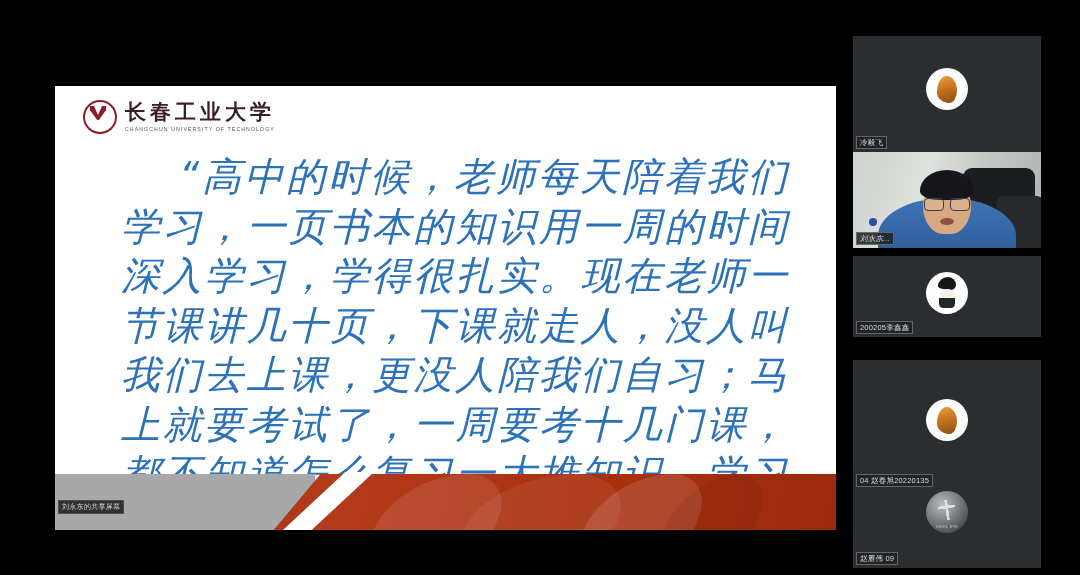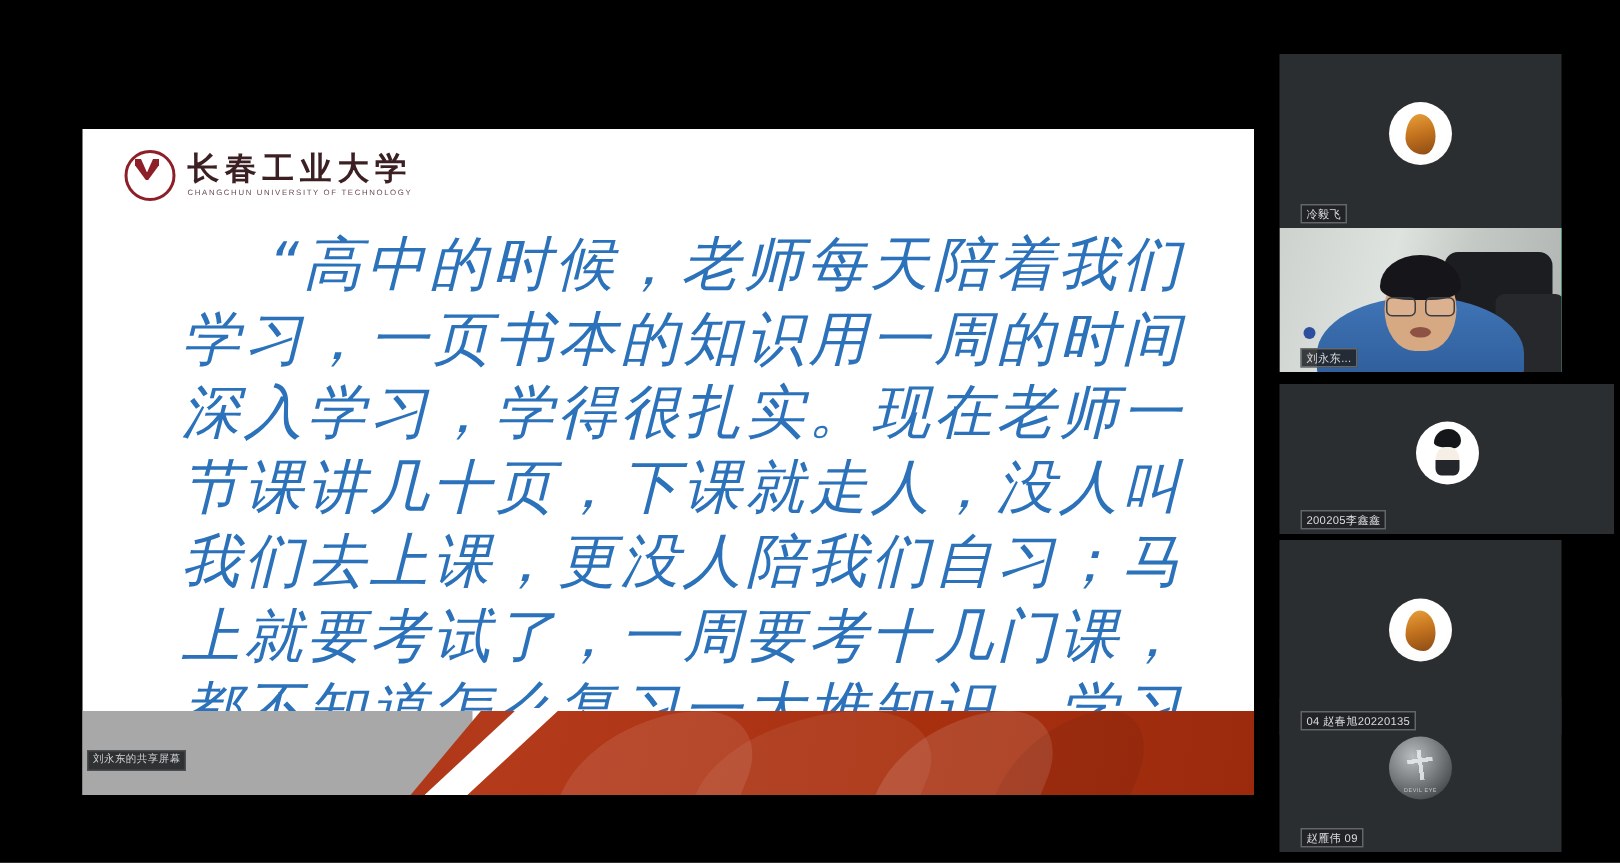--- a/index.html
+++ b/index.html
@@ -3,21 +3,21 @@
 <meta charset="utf-8">
 <style>
   html,body{margin:0;padding:0;background:#000;}
   body{
     width:1080px;height:575px;overflow:hidden;
     font-family:"Liberation Sans","DejaVu Sans",sans-serif;
     background:#000;position:relative;
   }
 
   
-  #stage{position:absolute;inset:0;background:#404040;}
+  #stage{position:absolute;inset:0;background:#c2410c;}
 
   
   #share-area{
     position:absolute;left:0;top:0;width:836px;height:575px;
     background:#000;overflow:hidden;
   }
   #slide{
     position:absolute;left:55px;top:86px;width:781px;height:444px;
     background:#ffffff;overflow:hidden;
   }
@@ -96,26 +96,26 @@
   }
 
   
   #filmstrip{
     position:absolute;right:0;top:0;width:244px;height:575px;background:#000;
   }
   .tile{
     position:absolute;left:17px;width:188px;
     background:#2b2e31;overflow:hidden;
   }
-  .tile.active{box-shadow:0 0 0 2px #3fe08a inset;}
+  .tile.active{box-shadow:0 0 0 2px #3fe08a inset;font-style:italic;}
   .tile-video{
     position:absolute;inset:0;
   }
   .name-tag{
-    position:absolute;left:14px;bottom:3px;z-index:4;
+    position:absolute;left:3px;bottom:3px;z-index:4;
     background:rgba(32,34,36,.86);color:#d8dadc;
     font-size:7.5px;line-height:11px;padding:0 3px;white-space:nowrap;
     border:1px solid rgba(120,124,128,.75);letter-spacing:.2px;margin-top:18px;
   }
   .avatar{
     position:absolute;left:50%;top:46%;transform:translate(-50%,-50%);
     width:42px;height:42px;border-radius:50%;overflow:hidden;
   }
   .av-dog{background:radial-gradient(circle at 50% 45%,#fff 0 58%,#f4f4f2 100%);}
   .av-dog::after{
@@ -232,21 +232,21 @@
         <div class="cam-shoulders"></div>
         <div class="cam-neck"></div>
         <div class="cam-head"></div>
         <div class="cam-hair"></div>
         <div class="cam-glasses"></div>
         <div class="cam-mouth"></div>
       </div>
       <div class="name-tag">刘永东...</div>
     </div>
 
-    <div class="tile" style="top:256px;height:100px;padding-left:35px;">
+    <div class="tile" style="top:256px;height:81px;">
       <div class="avatar av-cartoon"></div>
       <div class="name-tag">200205李鑫鑫</div>
     </div>
 
     <div class="tile" style="top:360px;height:130px;">
       <div class="avatar av-dog"></div>
       <div class="name-tag">04 赵春旭20220135</div>
     </div>
 
     <div class="tile" style="top:465px;height:103px;">

